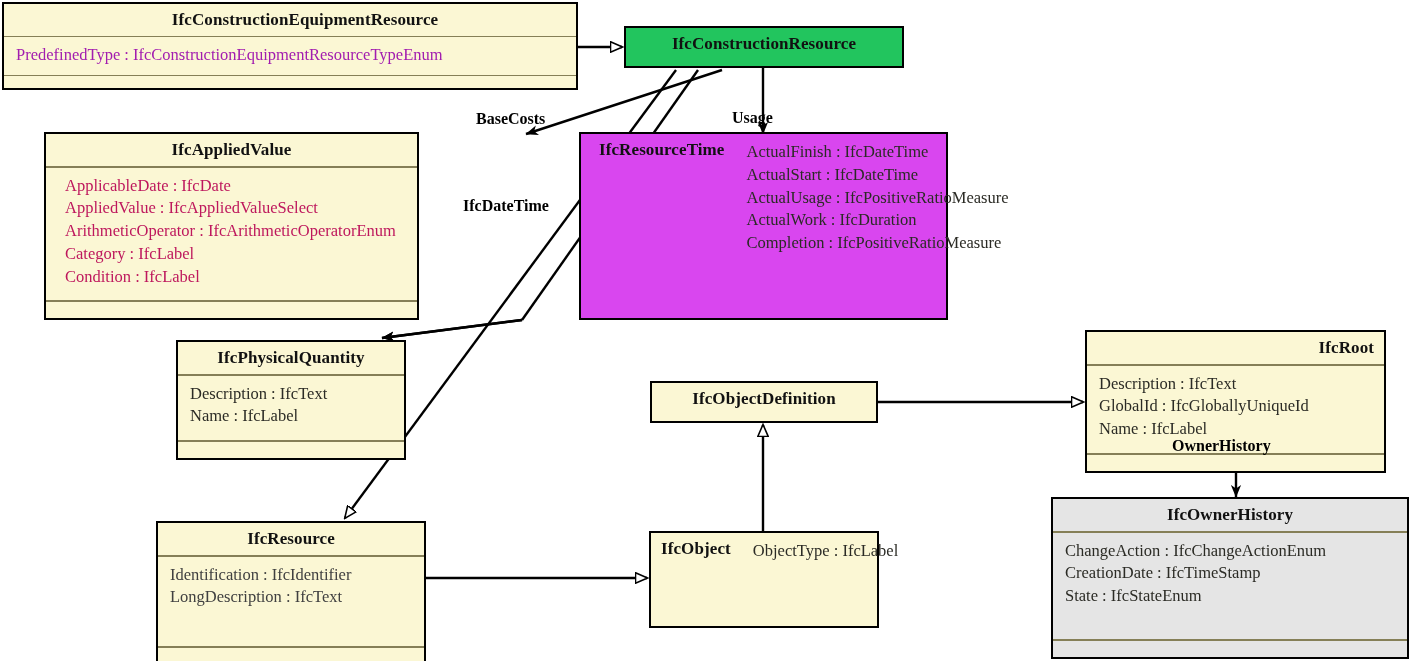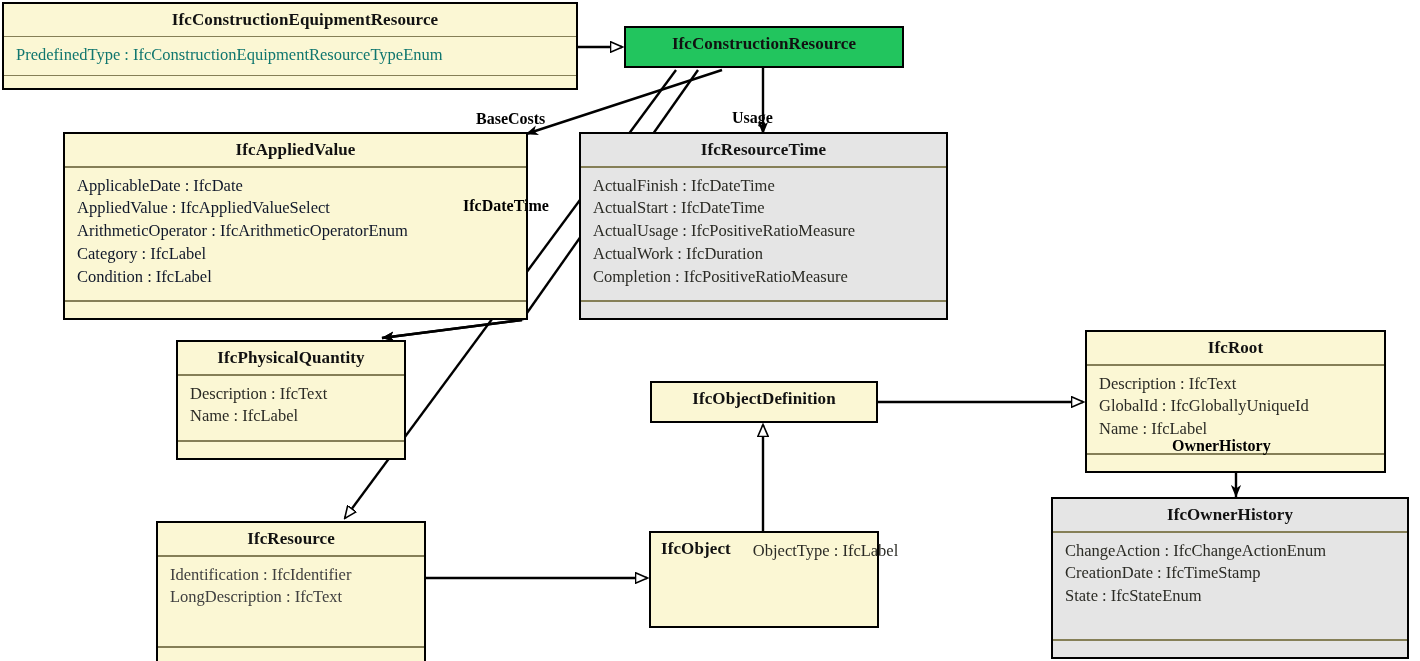--- a/index.html
+++ b/index.html
@@ -123,43 +123,43 @@
 
     <g>
       <line x1="1236" y1="440" x2="1236" y2="497" stroke="#000000" stroke-width="2.4" marker-end="url(#solid-arrow)"></line>
     </g>
   </svg>
 
   <div id="classes-host">
       <div class="uml-class" style="left: 2px; top: 2px; width: 576px; height: 88px; background: rgb(251, 247, 212); border-color: rgb(0, 0, 0); display: flex; flex-direction: column;">
         <div class="uml-title" style="color: rgb(17, 17, 17); padding-left: 40px;">IfcConstructionEquipmentResource</div>
         <div class="uml-sep" style="background: rgb(133, 127, 87);"></div>
-        <div class="uml-attrs" style="color: #0f766e;">
+        <div class="uml-attrs" style="color: #a21caf;">
           <div class="uml-attr">PredefinedType : IfcConstructionEquipmentResourceTypeEnum</div>
         </div>
         <div class="uml-sep" style="background: rgb(133, 127, 87); margin-top: auto;"></div>
         <div class="uml-ops"></div>
       </div>
       <div class="uml-class" style="left: 624px; top: 26px; width: 280px; height: 42px; background: #22c55e; border-color: rgb(0, 0, 0);">
         <div class="uml-title" style="color: rgb(17, 17, 17);">IfcConstructionResource</div>
       </div>
-      <div class="uml-class" style="left: 63px; top: 132px; width: 465px; height: 188px; background: rgb(251, 247, 212); border-color: rgb(0, 0, 0); display: flex; flex-direction: column;">
+      <div class="uml-class" style="left: 44px; top: 132px; width: 375px; height: 188px; background: rgb(251, 247, 212); border-color: rgb(0, 0, 0); display: flex; flex-direction: column;">
         <div class="uml-title" style="color: rgb(17, 17, 17);">IfcAppliedValue</div>
         <div class="uml-sep" style="background: rgb(133, 127, 87);"></div>
-        <div class="uml-attrs" style="color: #0f172a;">
+        <div class="uml-attrs" style="color: #be185d; margin-left: 7px;">
           <div class="uml-attr">ApplicableDate : IfcDate</div>
           <div class="uml-attr">AppliedValue : IfcAppliedValueSelect</div>
           <div class="uml-attr">ArithmeticOperator : IfcArithmeticOperatorEnum</div>
           <div class="uml-attr">Category : IfcLabel</div>
           <div class="uml-attr">Condition : IfcLabel</div>
         </div>
         <div class="uml-sep" style="background: rgb(133, 127, 87); margin-top: auto;"></div>
         <div class="uml-ops"></div>
       </div>
-      <div class="uml-class" style="left: 579px; top: 132px; width: 369px; height: 188px; background: #e5e5e5; border-color: rgb(0, 0, 0); display: flex; flex-direction: column;">
+      <div class="uml-class" style="left: 579px; top: 132px; width: 369px; height: 188px; background: #d946ef; border-color: rgb(0, 0, 0); display: flex; flex-direction: row; padding-left: 8px;">
         <div class="uml-title" style="color: rgb(17, 17, 17);">IfcResourceTime</div>
         <div class="uml-sep" style="background: rgb(133, 127, 87);"></div>
         <div class="uml-attrs" style="color: rgb(43, 43, 37);">
           <div class="uml-attr">ActualFinish : IfcDateTime</div>
           <div class="uml-attr">ActualStart : IfcDateTime</div>
           <div class="uml-attr">ActualUsage : IfcPositiveRatioMeasure</div>
           <div class="uml-attr">ActualWork : IfcDuration</div>
           <div class="uml-attr">Completion : IfcPositiveRatioMeasure</div>
         </div>
         <div class="uml-sep" style="background: rgb(133, 127, 87); margin-top: auto;"></div>
@@ -172,21 +172,21 @@
           <div class="uml-attr">Description : IfcText</div>
           <div class="uml-attr">Name : IfcLabel</div>
         </div>
         <div class="uml-sep" style="background: rgb(133, 127, 87); margin-top: auto;"></div>
         <div class="uml-ops"></div>
       </div>
       <div class="uml-class" style="left: 650px; top: 381px; width: 228px; height: 42px; background: rgb(251, 247, 212); border-color: rgb(0, 0, 0);">
         <div class="uml-title" style="color: rgb(17, 17, 17);">IfcObjectDefinition</div>
       </div>
       <div class="uml-class" style="left: 1085px; top: 330px; width: 301px; height: 143px; background: rgb(251, 247, 212); border-color: rgb(0, 0, 0); display: flex; flex-direction: column;">
-        <div class="uml-title" style="color: rgb(17, 17, 17);">IfcRoot</div>
+        <div class="uml-title" style="color: rgb(17, 17, 17); text-align: right;">IfcRoot</div>
         <div class="uml-sep" style="background: rgb(133, 127, 87);"></div>
         <div class="uml-attrs" style="color: rgb(43, 43, 37);">
           <div class="uml-attr">Description : IfcText</div>
           <div class="uml-attr">GlobalId : IfcGloballyUniqueId</div>
           <div class="uml-attr">Name : IfcLabel</div>
         </div>
         <div class="uml-sep" style="background: rgb(133, 127, 87); margin-top: auto;"></div>
         <div class="uml-ops"></div>
       </div>
       <div class="uml-class" style="left: 156px; top: 521px; width: 270px; height: 145px; background: rgb(251, 247, 212); border-color: rgb(0, 0, 0); display: flex; flex-direction: column;">

